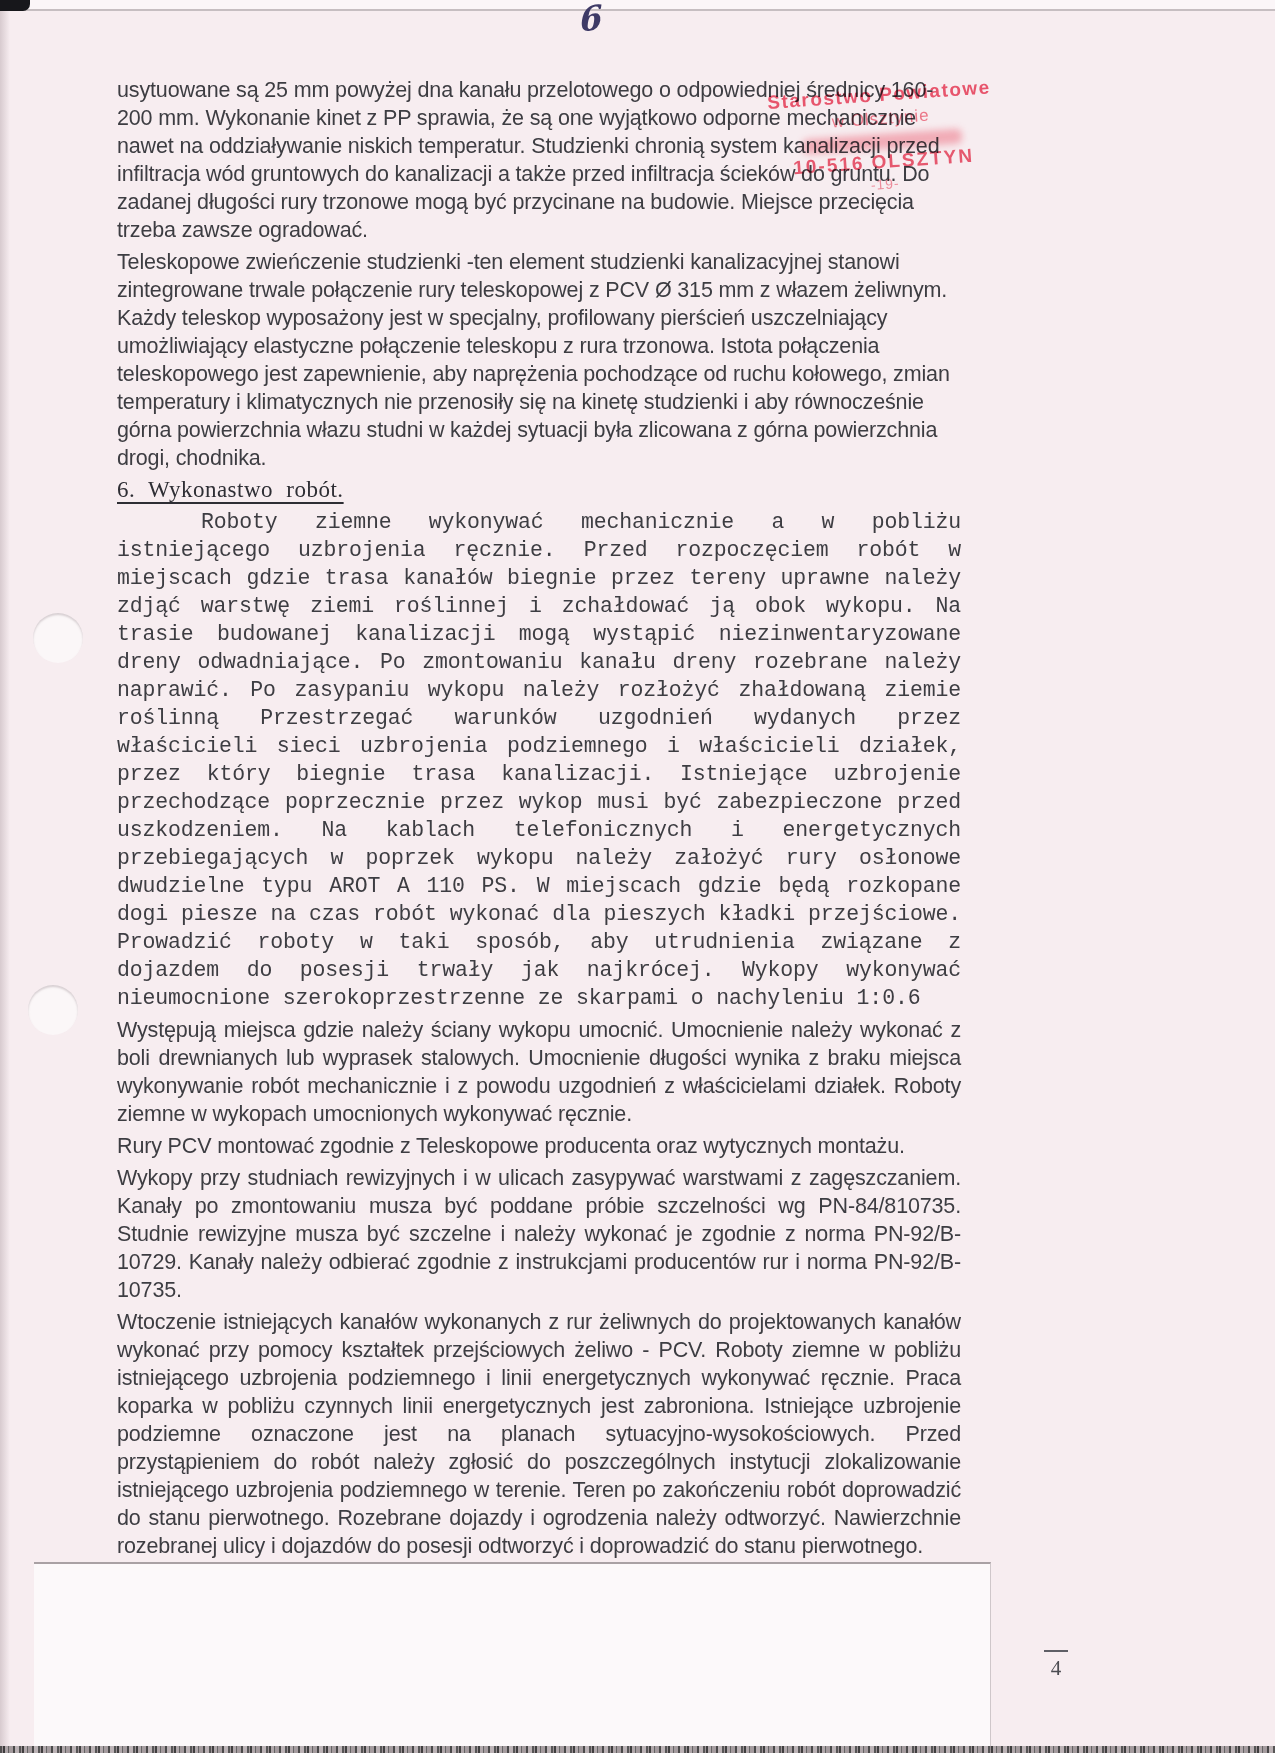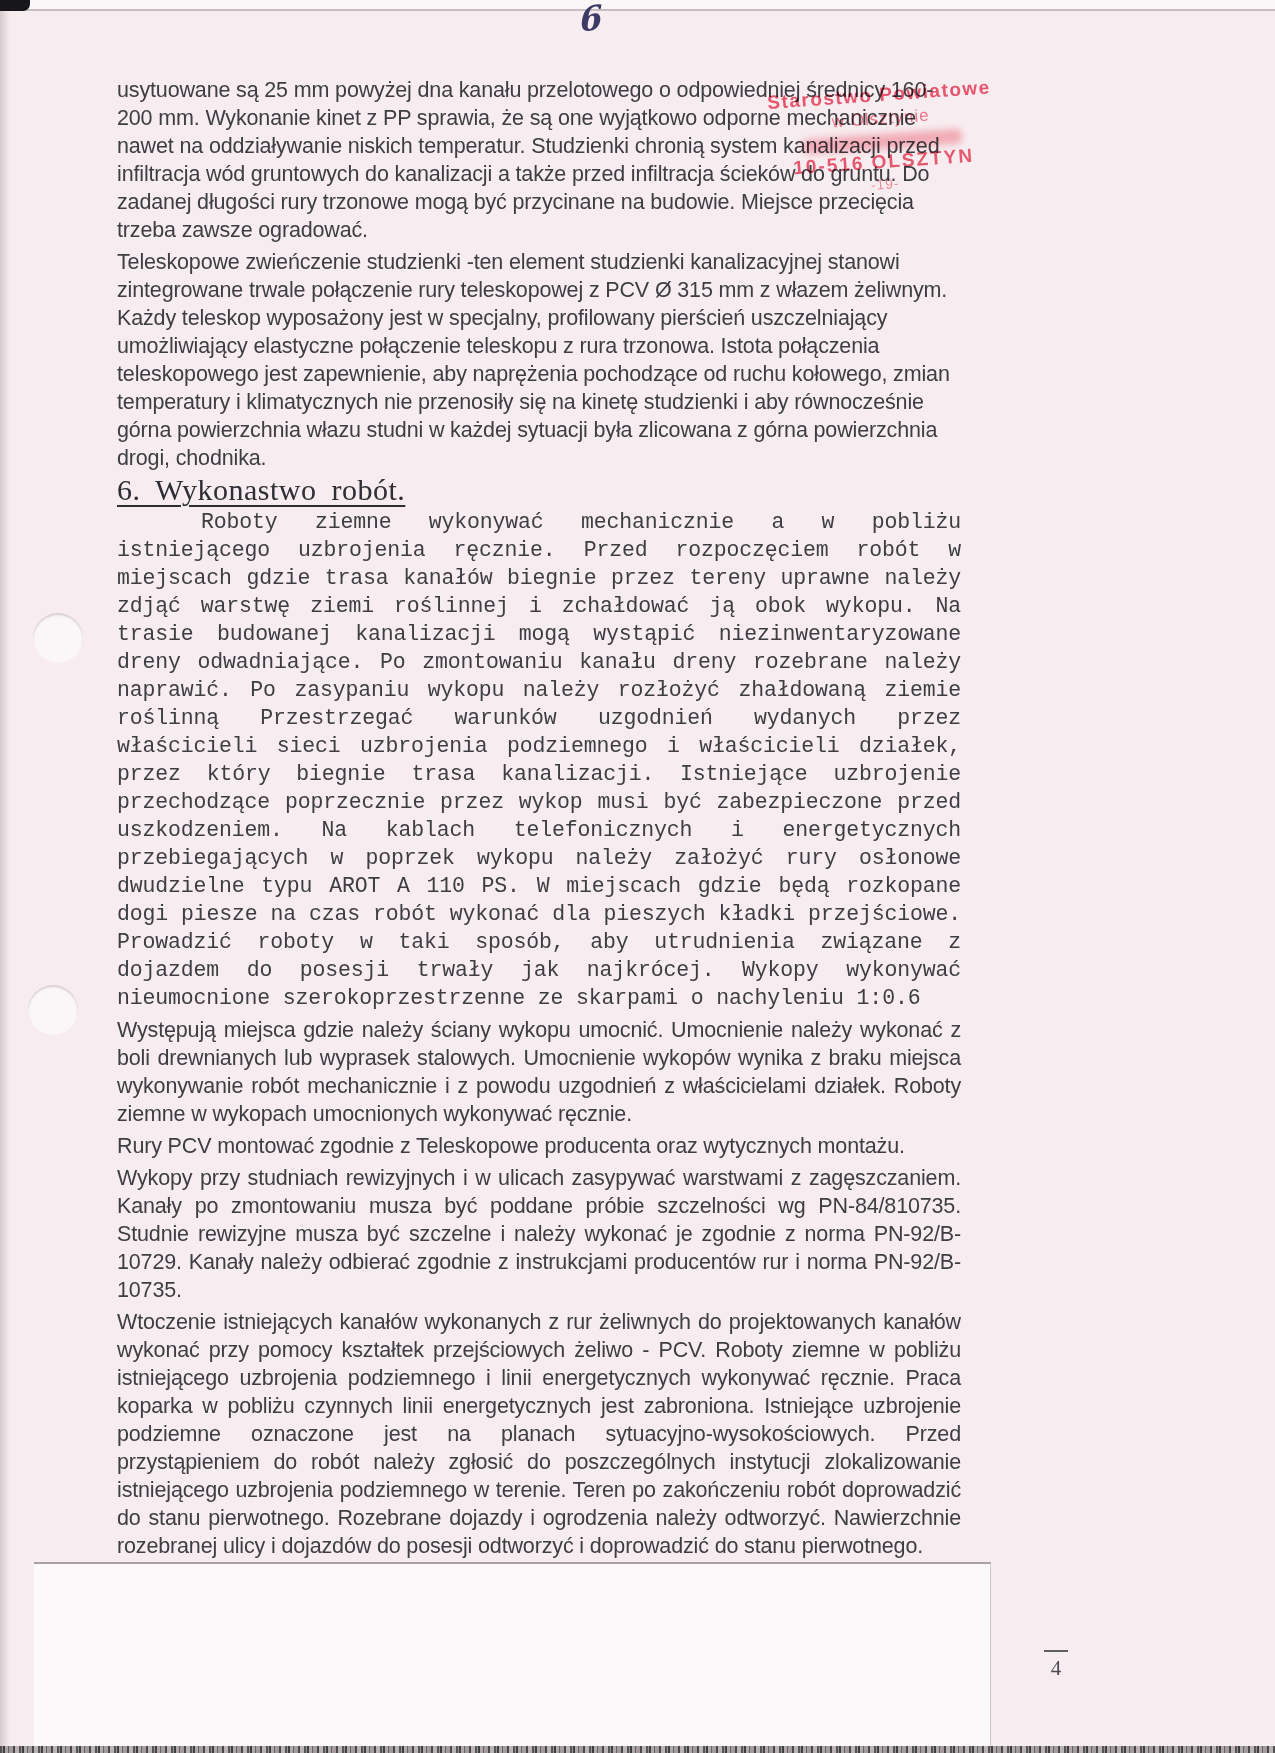--- a/index.html
+++ b/index.html
@@ -33,21 +33,21 @@
     font-size:21.5px;line-height:28px;letter-spacing:-0.15px;
   }
   .textcol p,.textcol h2{margin:4px;padding:0;}
   .pl{text-align:left;}
   .pj{text-align:justify;}
   .ind{text-indent:84px;font-family:Liberation Mono, monospace;}
   .ind2{text-indent:70px;}
   .sp{padding-left:5px;}
   .hd{
     font-family:"Liberation Serif",serif;font-weight:normal;
-    font-size:30px;line-height:28px;color:#2e2e34;
+    font-size:23px;line-height:28px;color:#2e2e34;
     letter-spacing:.5px;word-spacing:7px;
     text-decoration:underline;text-decoration-thickness:1.5px;text-underline-offset:5px;
   }
 
   .stamp{
     position:absolute;left:742px;top:84px;width:280px;
     transform:rotate(-4deg);
     text-align:center;
     font-family:"Liberation Sans",sans-serif;
     mix-blend-mode:multiply;
@@ -97,21 +97,21 @@
   <div class="scan-top-line"></div>
   <div class="scan-corner"></div>
 
   <div class="handwritten">6</div>
 
   <main class="textcol">
     <p class="pl">usytuowane są 25 mm powyżej dna kanału przelotowego o odpowiedniej średnicy 160-200 mm. Wykonanie kinet z PP sprawia, że są one wyjątkowo odporne mechanicznie nawet na oddziaływanie niskich temperatur.  Studzienki chronią system kanalizacji przed infiltracja wód gruntowych do kanalizacji a także przed infiltracja ścieków do gruntu. Do zadanej długości rury trzonowe mogą być przycinane na budowie. Miejsce przecięcia trzeba zawsze ogradować.</p>
     <p class="pl">Teleskopowe zwieńczenie studzienki -ten element studzienki kanalizacyjnej stanowi zintegrowane trwale połączenie rury teleskopowej z PCV Ø 315 mm z włazem żeliwnym. Każdy teleskop wyposażony jest w specjalny, profilowany pierścień uszczelniający umożliwiający elastyczne połączenie teleskopu z rura trzonowa. Istota połączenia teleskopowego jest zapewnienie, aby naprężenia pochodzące od ruchu kołowego, zmian temperatury i klimatycznych nie przenosiły się na kinetę studzienki i aby równocześnie górna powierzchnia włazu studni w każdej sytuacji była zlicowana z górna powierzchnia drogi, chodnika.</p>
     <h2 class="hd">6. Wykonastwo robót.</h2>
     <p class="pj ind">Roboty ziemne wykonywać mechanicznie a w pobliżu istniejącego uzbrojenia ręcznie. Przed rozpoczęciem robót w miejscach gdzie trasa kanałów biegnie przez tereny uprawne należy zdjąć warstwę ziemi roślinnej i zchałdować ją obok wykopu. Na trasie budowanej kanalizacji mogą wystąpić niezinwentaryzowane dreny odwadniające. Po zmontowaniu kanału dreny rozebrane należy naprawić. Po zasypaniu wykopu należy rozłożyć zhałdowaną ziemie roślinną Przestrzegać warunków uzgodnień wydanych przez właścicieli sieci uzbrojenia podziemnego i właścicieli działek, przez który biegnie trasa kanalizacji. Istniejące uzbrojenie przechodzące poprzecznie przez wykop musi być zabezpieczone przed uszkodzeniem. Na kablach telefonicznych i energetycznych przebiegających w poprzek wykopu należy założyć rury osłonowe dwudzielne typu AROT A 110 PS. W miejscach gdzie będą rozkopane dogi piesze na czas robót wykonać dla pieszych kładki przejściowe. Prowadzić roboty w taki sposób, aby utrudnienia związane z dojazdem do posesji trwały jak najkrócej. Wykopy wykonywać nieumocnione szerokoprzestrzenne ze skarpami o nachyleniu 1:0.6</p>
-    <p class="pj">Występują miejsca gdzie należy ściany wykopu umocnić. Umocnienie należy wykonać z boli drewnianych lub wyprasek stalowych. Umocnienie wykopów wynika z braku miejsca wykonywanie robót mechanicznie i z powodu uzgodnień z właścicielami działek.  Roboty ziemne w wykopach umocnionych wykonywać ręcznie.</p>
+    <p class="pj">Występują miejsca gdzie należy ściany wykopu umocnić. Umocnienie należy wykonać z boli drewnianych lub wyprasek stalowych. Umocnienie długości wynika z braku miejsca wykonywanie robót mechanicznie i z powodu uzgodnień z właścicielami działek.  Roboty ziemne w wykopach umocnionych wykonywać ręcznie.</p>
     <p class="pl sp">Rury PCV montować zgodnie z Teleskopowe producenta oraz  wytycznych montażu.</p>
     <p class="pj">Wykopy przy studniach rewizyjnych i w ulicach zasypywać warstwami z zagęszczaniem. Kanały po zmontowaniu musza być poddane próbie szczelności wg PN-84/810735. Studnie rewizyjne musza być szczelne i należy wykonać je zgodnie z norma PN-92/B-10729. Kanały należy odbierać zgodnie z instrukcjami producentów rur i norma PN-92/B-10735.</p>
     <p class="pj">Wtoczenie istniejących kanałów wykonanych z rur żeliwnych do projektowanych kanałów wykonać przy pomocy kształtek przejściowych żeliwo - PCV. Roboty ziemne w pobliżu istniejącego uzbrojenia podziemnego i linii energetycznych wykonywać ręcznie. Praca koparka w pobliżu czynnych linii energetycznych jest zabroniona. Istniejące uzbrojenie podziemne oznaczone jest na planach sytuacyjno-wysokościowych. Przed przystąpieniem do robót należy zgłosić do poszczególnych instytucji zlokalizowanie istniejącego uzbrojenia podziemnego w terenie. Teren po zakończeniu robót doprowadzić do stanu pierwotnego. Rozebrane dojazdy i ogrodzenia należy odtworzyć. Nawierzchnie rozebranej ulicy i dojazdów do posesji odtworzyć i doprowadzić do  stanu  pierwotnego.</p>
     <h2 class="hd">3. Przepompownia zbiorcza.</h2>
     <p class="pl ind2">Zaprojektowano odprowadzenie ścieków przy pomocy przepompowni zbiorczej P-2 typu AWAS z dwiema  pompami.</p>
   </main>
 
   <div class="stamp">
     <div class="stamp-l1">Starostwo Powiatowe</div>
     <div class="stamp-l2">w Olsztynie</div>

